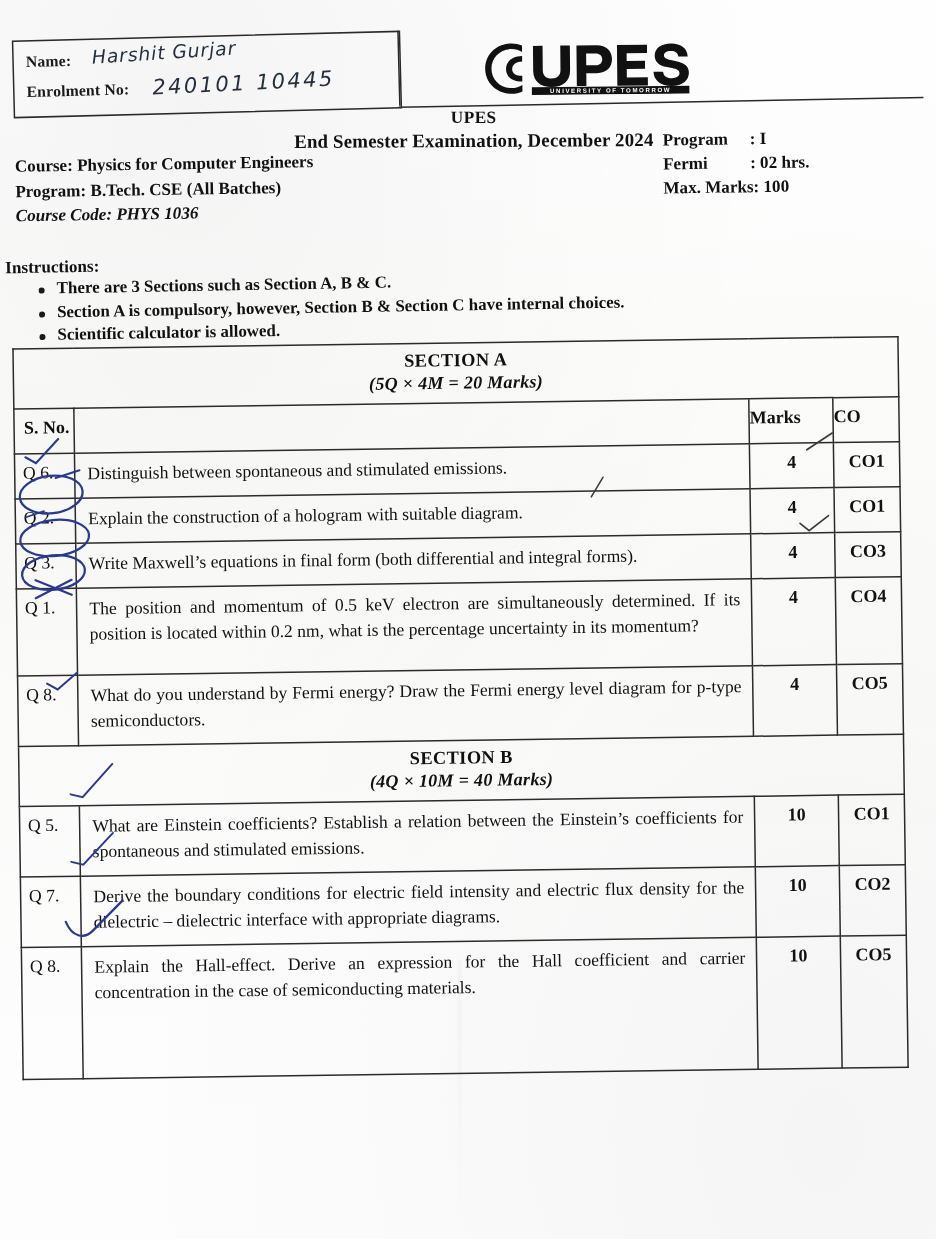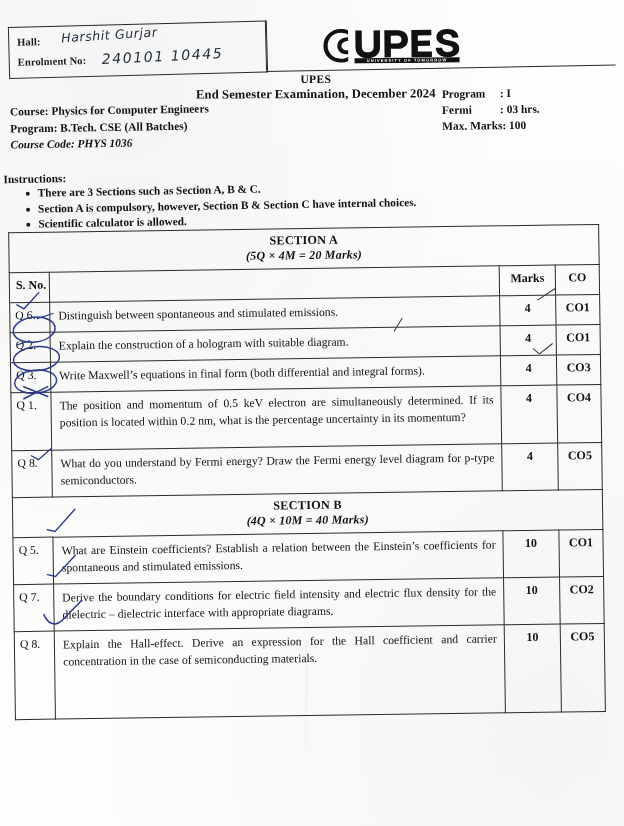--- a/index.html
+++ b/index.html
@@ -223,21 +223,21 @@
     letter-spacing: .2px;
   }
 
   .hdr-cell {
     font-weight: bold;
     font-size: 12px;
     padding: 5px 0 5px 6px !important;
     height: 19px;
   }
   .hdr-center {
-    text-align: center;
+    text-align: left;
     padding-left: 0 !important;
   }
 
   .sno {
     font-size: 11.8px;
     padding: 5px 0 7px 5px !important;
     white-space: nowrap;
   }
   .qtext {
     font-size: 11.7px;
@@ -265,21 +265,21 @@
 </style>
 </head>
 <body>
 
 <div class="page"></div>
 <div class="scan-streak"></div>
 
 <div class="sheet">
 
   <div class="idbox">
-    <div class="idrow r1">Hall:</div>
+    <div class="idrow r1">Name:</div>
     <div class="idrow r2">Enrolment No:</div>
     <div class="hand hand-name">Harshit Gurjar</div>
     <div class="hand hand-enrol">240101 10445</div>
   </div>
   <div class="idbox-divider"></div>
   <div class="header-rule"></div>
 
   <div class="logo">
     <svg width="140" height="36" viewBox="0 0 140 36" aria-hidden="true">
       <g fill="#111">
@@ -325,21 +325,21 @@
     <div>Course: Physics for Computer Engineers</div>
     <div>Program: B.Tech. CSE (All Batches)</div>
     <div class="code">Course Code: PHYS 1036</div>
   </div>
 
   <div class="exam-meta">
     <div class="row">
       <span class="lbl">Program</span><span>: I</span>
     </div>
     <div class="row">
-      <span class="lbl">Fermi</span><span>: 03 hrs.</span>
+      <span class="lbl">Fermi</span><span>: 02 hrs.</span>
     </div>
     <div class="row">Max. Marks: 100</div>
   </div>
 
   <div class="instructions">
     <div class="ins-title">Instructions:</div>
     <ul class="ins-list">
       <li>There are 3 Sections such as Section A, B &amp; C.</li>
       <li>Section A is compulsory, however, Section B &amp; Section C have internal choices.</li>
       <li>Scientific calculator is allowed.</li>

